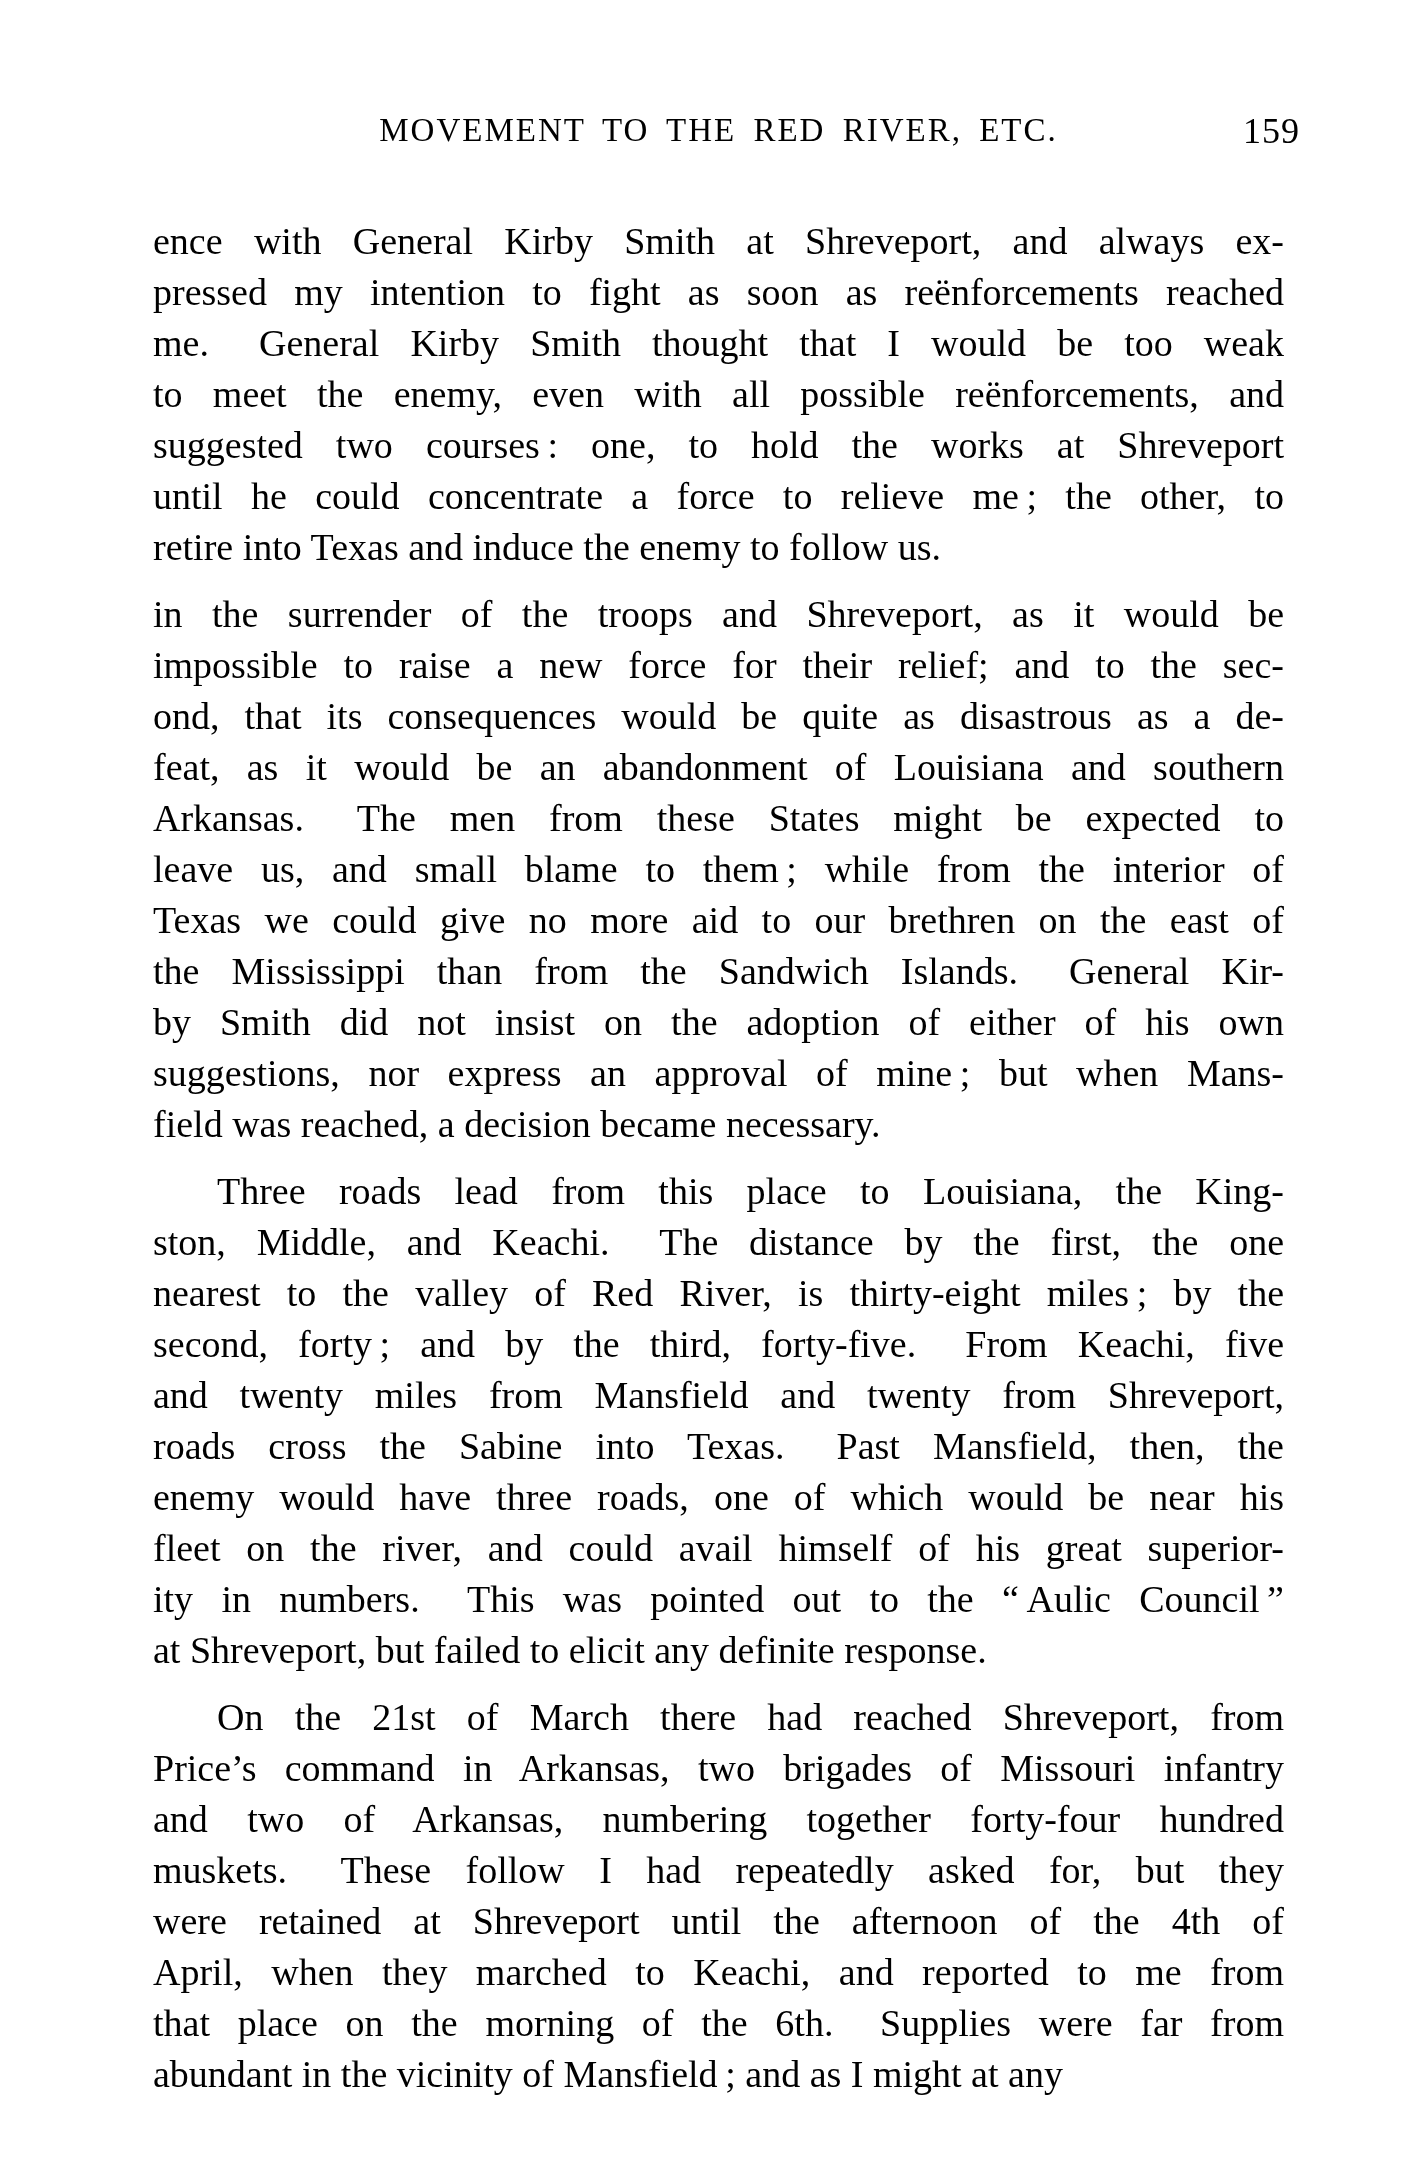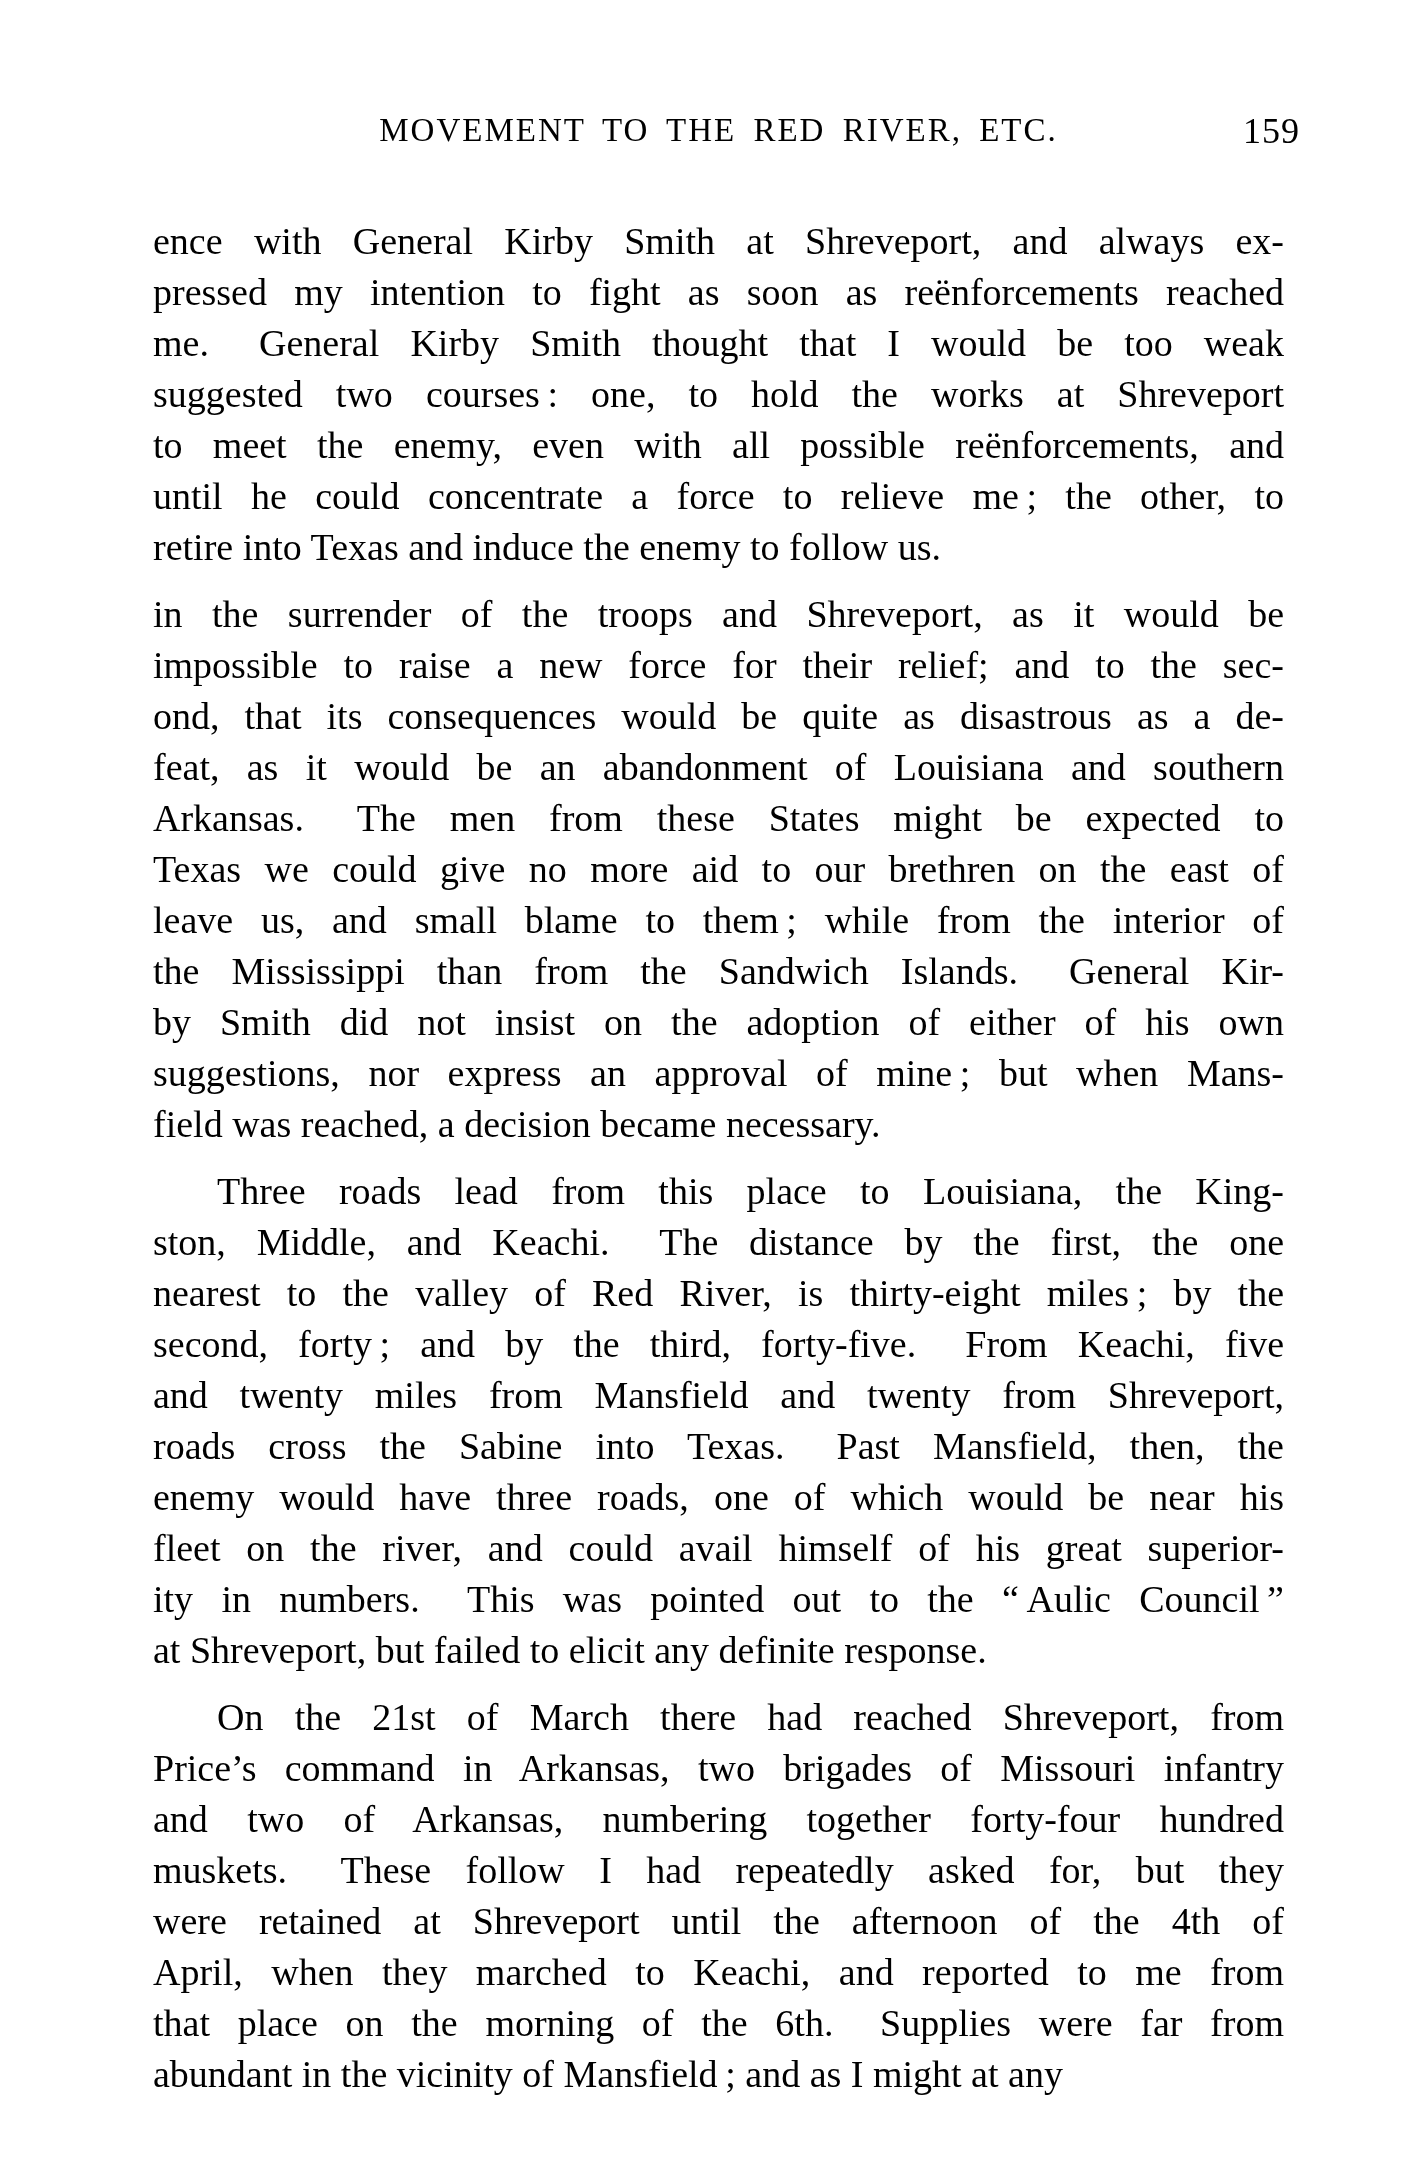--- a/index.html
+++ b/index.html
@@ -66,33 +66,33 @@
 <div class="page">
   <div class="running-head">
     <span class="head-title">MOVEMENT TO THE RED RIVER, ETC.</span>
     <span class="page-num">159</span>
   </div>
   <div class="body-text">
       <div class="paragraph">
         <div class="line first">ence with General Kirby Smith at Shreveport, and always ex-</div>
         <div class="line">pressed my intention to fight as soon as reënforcements reached</div>
         <div class="line">me.  General Kirby Smith thought that I would be too weak</div>
+        <div class="line">to meet the enemy, even with all possible reënforcements, and</div>
         <div class="line">suggested two courses : one, to hold the works at Shreveport</div>
-        <div class="line">to meet the enemy, even with all possible reënforcements, and</div>
         <div class="line">until he could concentrate a force to relieve me ; the other, to</div>
         <div class="line last">retire into Texas and induce the enemy to follow us.</div>
       </div>
       <div class="paragraph indented">
         <div class="line">in the surrender of the troops and Shreveport, as it would be</div>
         <div class="line">impossible to raise a new force for their relief; and to the sec-</div>
         <div class="line">ond, that its consequences would be quite as disastrous as a de-</div>
         <div class="line">feat, as it would be an abandonment of Louisiana and southern</div>
         <div class="line">Arkansas.  The men from these States might be expected to</div>
+        <div class="line">leave us, and small blame to them ; while from the interior of</div>
         <div class="line">Texas we could give no more aid to our brethren on the east of</div>
-        <div class="line">leave us, and small blame to them ; while from the interior of</div>
         <div class="line">the Mississippi than from the Sandwich Islands.  General Kir-</div>
         <div class="line">by Smith did not insist on the adoption of either of his own</div>
         <div class="line">suggestions, nor express an approval of mine ; but when Mans-</div>
         <div class="line last">field was reached, a decision became necessary.</div>
       </div>
       <div class="paragraph indented">
         <div class="line first">Three roads lead from this place to Louisiana, the King-</div>
         <div class="line">ston, Middle, and Keachi.  The distance by the first, the one</div>
         <div class="line">nearest to the valley of Red River, is thirty-eight miles ; by the</div>
         <div class="line">second, forty ; and by the third, forty-five.  From Keachi, five</div>

